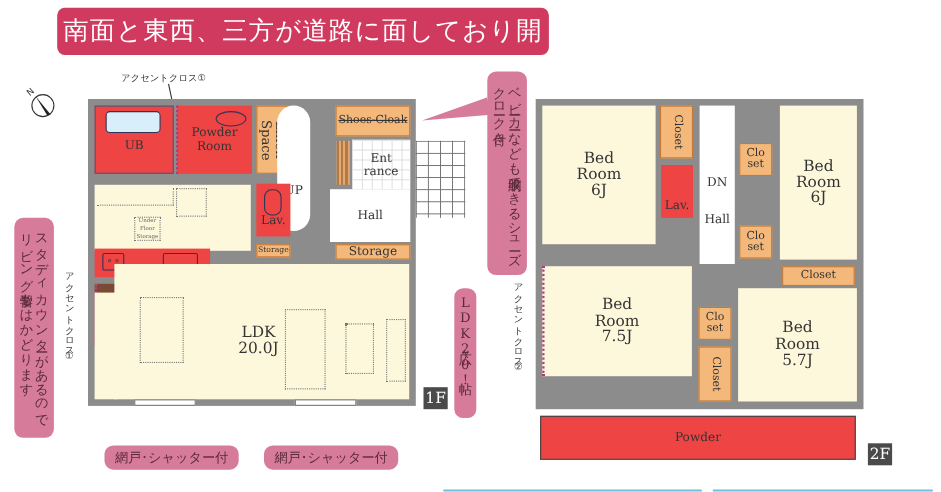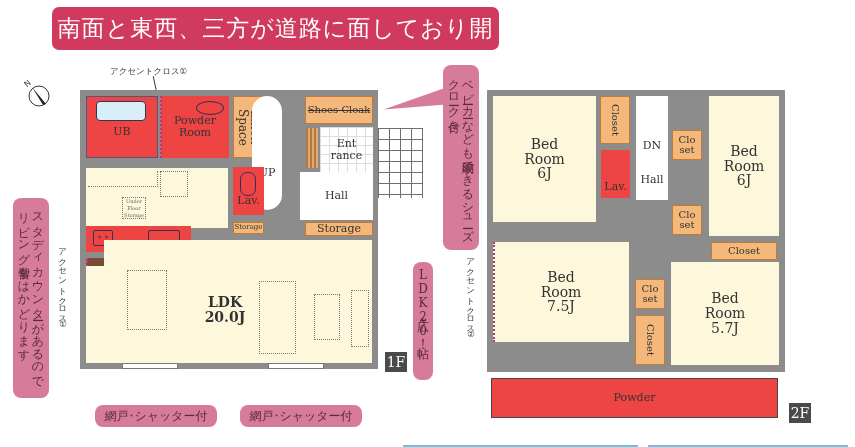--- a/index.html
+++ b/index.html
@@ -106,21 +106,21 @@
 </div>
 
 <div class="abs" style="left:86px;top:258px;width:18px;height:57px;background:#7a4a36;border-left:2px dotted #d04080;"></div>
 <div class="lbl" style="left:96px;top:318px;width:40px;">
   <span>Study</span><br><span>Counter</span>
 </div>
 <div class="abs small-jp" style="left:57px;top:242px;writing-mode:vertical-rl;">アクセントクロス①</div>
 
 <div class="room cream" style="left:104px;top:240px;width:268px;height:123px;"></div>
 <div class="room cream" style="left:86px;top:266px;width:20px;height:97px;"></div>
-<div class="lbl big" style="left:200px;top:295px;width:50px;font-weight:bold;">
+<div class="lbl big" style="left:210px;top:295px;width:50px;">
   <span>LDK</span><br><span>20.0J</span>
 </div>
 <div class="dotted" style="left:127px;top:270px;width:40px;height:60px;"></div>
 <div class="dotted" style="left:259px;top:281px;width:37px;height:73px;"></div>
 <div class="dotted" style="left:314px;top:294px;width:26px;height:46px;"></div>
 <div class="dotted" style="left:351px;top:290px;width:18px;height:57px;"></div>
 <div class="floor-tag" style="left:385px;top:352px;">1F</div>
 
 <div class="win" style="left:122px;top:363px;width:56px;height:6px;"></div>
 <div class="win" style="left:268px;top:363px;width:56px;height:6px;"></div>
@@ -135,21 +135,21 @@
     <span>6J</span>
 </div>
 <div class="room orange" style="left:600px;top:96px;width:30px;height:48px;">
   <span style="writing-mode:vertical-rl;font-size:10px;">Closet</span>
 </div>
 
 <div class="room blue" style="left:601px;top:150px;width:29px;height:48px;">
   <span style="margin-top:26px;">Lav.</span>
 </div>
 
-<div class="room white" style="left:636px;top:96px;width:32px;height:104px;flex-direction:column;">
+<div class="room white" style="left:636px;top:96px;width:32px;height:144px;flex-direction:column;">
   <span style="margin-top:30px;">DN</span>
   <span style="margin-top:22px;">Hall</span>
 </div>
 <div class="room orange" style="left:672px;top:130px;width:30px;height:30px;flex-direction:column;font-size:10px;">
   <span>Clo</span>
     <span>set</span>
 </div>
 <div class="room orange" style="left:672px;top:205px;width:30px;height:30px;flex-direction:column;font-size:10px;">
   <span>Clo</span>
     <span>set</span>

